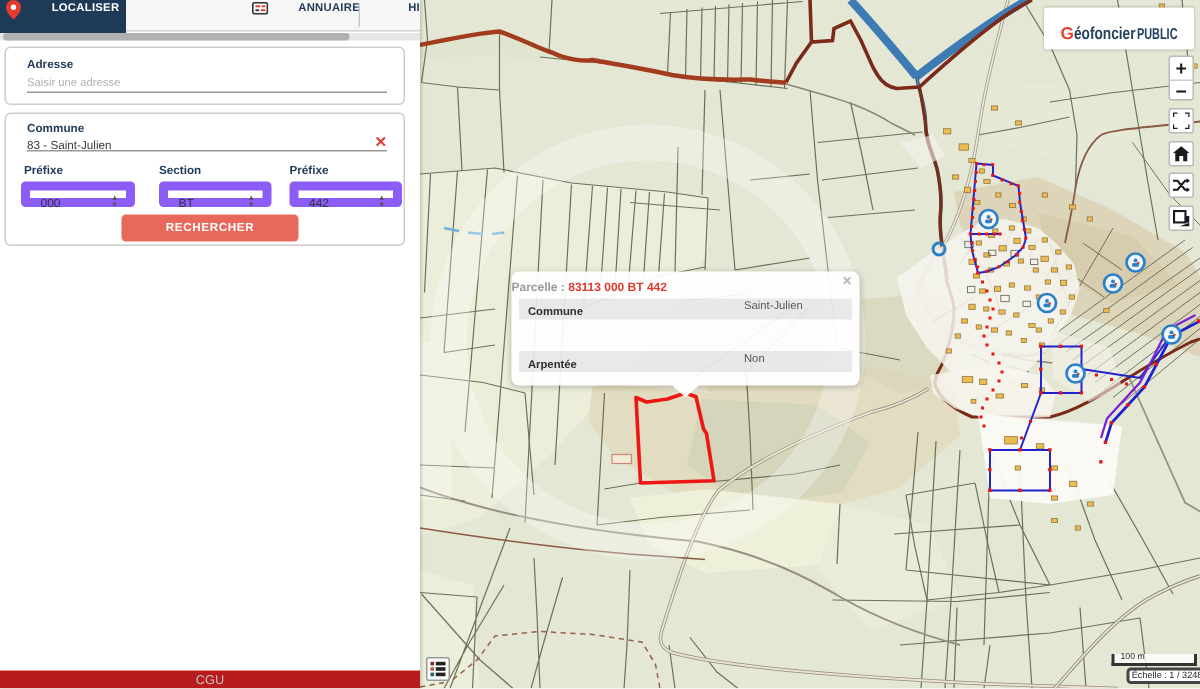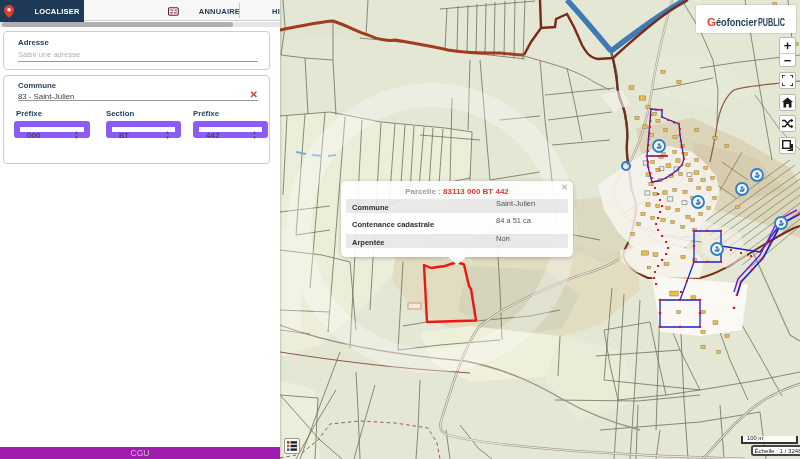--- a/index.html
+++ b/index.html
@@ -3,21 +3,21 @@
 <meta charset="utf-8">
 <style>
   * { margin:0; padding:0; box-sizing:border-box; }
   html,body { width:800px; height:459px; overflow:hidden; font-family:"Liberation Sans", sans-serif; }
   #stage { position:relative; width:800px; height:459px; background:#fff; overflow:hidden; }
   #map { position:absolute; left:280px; top:0; width:520px; height:459px; }
 
   
   #sidebar { position:absolute; left:0; top:0; width:280px; height:459px; background:#fff; z-index:5; box-shadow:1px 0 2px rgba(0,0,0,0.18); }
   #tabs { position:absolute; left:0; top:0; width:280px; height:21px; background:#f7f7f7; border-bottom:1px solid #d0d0d0; }
-  .tab { position:absolute; top:0; height:22px; display:flex; align-items:center; justify-content:center; gap:20px;
+  .tab { position:absolute; top:0; height:22px; display:flex; justify-content:center; gap:20px;
          font-size:7.5px; font-weight:bold; color:#1f3a57; letter-spacing:.2px; }
   .tab .sep { position:absolute; right:0; top:3px; height:15px; width:1px; background:#c9c9c9; }
   #tab1 { left:0; width:84px; background:#1e3a56; color:#fff; }
   #tab2 { left:84px; width:84px; }
   #tab3 { left:168px; width:72px; }
   #tab4 { left:240px; width:40px; justify-content:flex-start; padding-left:12px; }
   #scrollbar { position:absolute; left:0; top:22px; width:280px; height:5px; background:#e6e6e6; }
   #scrollthumb { position:absolute; left:2px; top:0; width:231px; height:5px; background:#b0b0b0; border-radius:3px; }
 
   .sbox { position:absolute; left:3px; width:267px; border:1px solid #ccc; border-radius:4px; background:#fff; }
@@ -30,27 +30,27 @@
   #lbl-commune { position:absolute; left:14px; top:5px; }
   #val-commune { position:absolute; left:14px; top:16px; font-size:7.8px; color:#3a3a3a; }
   #x-commune { position:absolute; right:11px; top:13px; font-size:10px; font-weight:bold; color:#d93a32; }
   #ul-commune { position:absolute; left:14px; right:11px; top:24px; height:1px; background:#9a9a9a; }
   .flabel { position:absolute; top:33px; }
   .sel { position:absolute; top:45px; height:17px; border:6px solid #8b5cf6; border-radius:3px; background:#fff;
          font-size:8px; color:#333; padding:4px 0 0 7px; }
   .arr { position:absolute; right:4px; top:3px; width:7px; height:11px; font-size:5px; color:#555; line-height:4.5px; text-align:center; }
   #btn-rech { position:absolute; left:77px; top:67px; width:118px; height:18px; background:#e8685c; border-radius:3px;
               color:#fff; font-size:7.8px; font-weight:bold; text-align:center; line-height:18px; letter-spacing:.4px; }
-  #cgu { position:absolute; left:0; top:447px; width:280px; height:12px; background:#a21caf; color:#c4c4c4;
+  #cgu { position:absolute; left:0; top:447px; width:280px; height:12px; background:#b91c1c; color:#c4c4c4;
          font-size:8.5px; text-align:center; line-height:12px; }
 
   
   #popup { position:absolute; left:341px; top:181px; width:232px; height:76px; background:rgba(255,255,255,0.93);
            border-radius:5px; box-shadow:0 1px 4px rgba(0,0,0,0.25); z-index:4; }
-  #popup .title { position:absolute; left:0; top:6px; width:100%; text-align:center; font-size:8px; font-weight:bold; color:#9a9a9a;}
+  #popup .title { position:absolute; left:0; top:6px; width:100%; text-align:left; font-size:8px; font-weight:bold; color:#9a9a9a;}
   #popup .title b { color:#e03b31; }
   #popup .pclose { position:absolute; right:5px; top:2px; color:#b5b5b5; font-size:8px; font-weight:bold;}
   .prow { position:absolute; left:5px; width:222px; height:14px; font-size:7.5px; }
   .prow.odd { background:rgba(0,0,0,0.082); }
   .prow .k { position:absolute; left:6px; top:3.5px; font-weight:bold; color:#2e2e2e; }
   .prow .v { position:absolute; left:150px; top:0; color:#555; }
   #ptr { position:absolute; left:447px; top:256px; width:0; height:0; border-left:10px solid transparent;
          border-right:10px solid transparent; border-top:9px solid rgba(255,255,255,0.95); z-index:4; }
 
   
@@ -352,24 +352,20 @@
     <rect x="408" y="303" width="13" height="6" fill="#f3ead8" stroke="#cc8877" stroke-width="0.8"></rect>
   </svg>
 
   <div id="popup">
     <div class="title"><span style="color:#9a9a9a">Parcelle : </span><b>83113 000 BT 442</b></div>
     <div class="pclose">✕</div>
     <div class="prow odd" style="top:18px">
         <span class="k">Commune</span>
         <span class="v">Saint-Julien</span>
       </div>
-    <div class="prow" style="top:35px">
-        <span class="k">Contenance cadastrale</span>
-        <span class="v">84 a 51 ca</span>
-      </div>
     <div class="prow odd" style="top:53px">
         <span class="k">Arpentée</span>
         <span class="v">Non</span>
       </div>
   </div>
   <div id="ptr"></div>
 
   <div id="logo">
       <svg width="100" height="28" viewBox="0 0 100 28">
     <text x="11" y="21" font-size="11.5" font-weight="bold" fill="#e8402c" font-family="Liberation Sans">G</text>
@@ -460,17 +456,18 @@
       <span class="blabel" id="lbl-commune">Commune</span>
       <span id="val-commune">83 - Saint-Julien</span>
       <span id="x-commune">✕</span>
       <div id="ul-commune"></div>
       <span class="blabel flabel" style="left:12px">Préfixe</span>
       <span class="blabel flabel" style="left:102px">Section</span>
       <span class="blabel flabel" style="left:189px">Préfixe</span>
       <div class="sel" style="left:10px; width:76px;">000<span class="arr">▲<br>▼</span></div>
       <div class="sel" style="left:102px; width:75px;">BT<span class="arr">▲<br>▼</span></div>
       <div class="sel" style="left:189px; width:75px;">442<span class="arr">▲<br>▼</span></div>
+      <div id="btn-rech">RECHERCHER</div>
     </div>
 
     <div id="cgu">CGU</div>
   </div>
 </div>
 
 </body></html>

